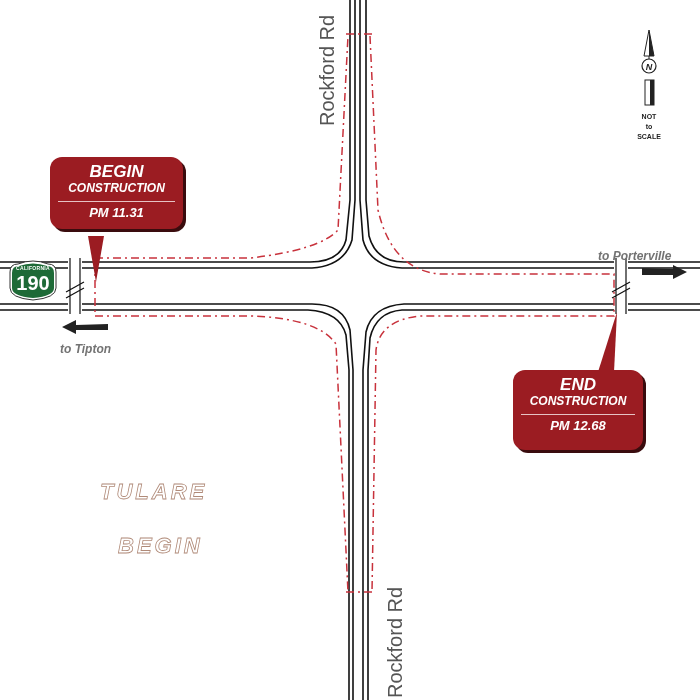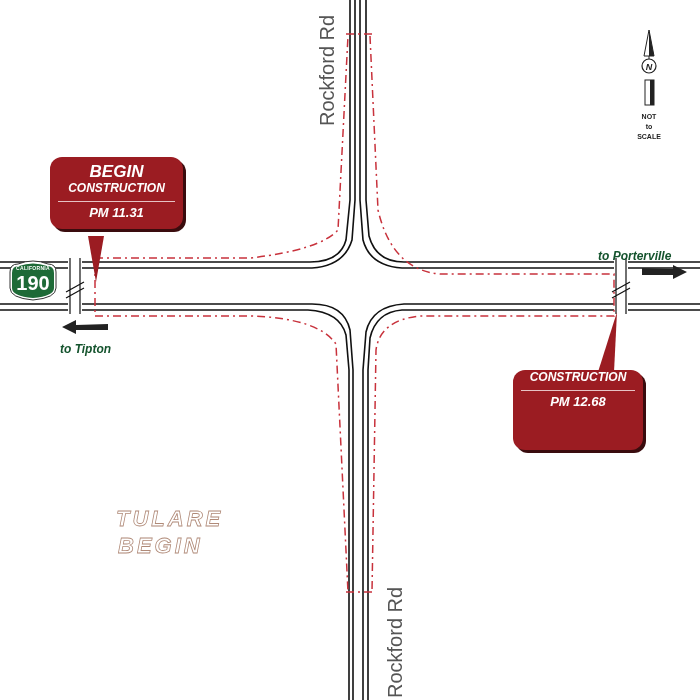--- a/index.html
+++ b/index.html
@@ -5,39 +5,39 @@
   html, body { margin: 0; padding: 0; background: #ffffff; }
   body { width: 700px; height: 700px; position: relative; overflow: hidden;
          font-family: "Liberation Sans", sans-serif; }
   #map { position: absolute; left: 0; top: 0; width: 700px; height: 700px; }
   .lbl { position: absolute; white-space: nowrap; }
   .road-label { font-family: "Liberation Sans", sans-serif; font-size: 20px; color: #555; }
   .road-label-n { left: 328px; top: 80px; transform-origin: left top;
                   transform: translate(-12px, 46px) rotate(-90deg); }
   .road-label-s { left: 390px; top: 620px; transform-origin: left top;
                   transform: translate(-6px, 78px) rotate(-90deg); }
-  .dest { font-style: italic; font-weight: bold; font-size: 12px; color: #14532d;
+  .dest { font-style: italic; font-weight: bold; font-size: 12px; color: #737373;
           font-family: "Liberation Sans", sans-serif; }
   .dest-tipton { left: 60px; top: 342px; font-style: italic; }
   .dest-porterville { left: 598px; top: 249px; }
   .callout { position: absolute; background: #9b1c22; color: #fff;
              border-radius: 12px; box-shadow: 3px 3px 0 #3a0c0e;
              text-align: center; font-style: italic; font-weight: bold;
              font-family: "Liberation Sans", sans-serif; }
   .callout .t1 { font-size: 17px; line-height: 18px; margin-top: 6px; }
   .callout .t2 { font-size: 12px; line-height: 15px; }
   .callout .rule { height: 1px; background: #e7c2c4; margin: 5px 8px 4px 8px; }
   .callout .t3 { font-size: 13px; line-height: 14px; }
   .callout-begin { left: 50px; top: 157px; width: 133px; height: 72px; }
   .callout-end { left: 513px; top: 370px; width: 130px; height: 80px; }
   .county { position: absolute; font-family: "Liberation Sans", sans-serif;
             font-weight: bold; font-style: italic; font-size: 22px;
             letter-spacing: 3px; color: #fff;
             -webkit-text-stroke: 0.8px #b08a78; }
-  .county-1 { left: 100px; top: 506px; margin-left: 16px; }
+  .county-1 { left: 100px; top: 479px; }
   .county-2 { left: 118px; top: 533px; }
   .north-text { position: absolute; left: 632px; top: 112px; width: 34px;
                 text-align: center; font-size: 7px; line-height: 10px;
                 font-weight: bold; color: #222; }
   .shield { position: absolute; left: 7px; top: 262px; width: 52px; height: 40px; }
   .shield-top { position: absolute; left: 0; top: 3px; width: 52px; text-align: center;
                 font-size: 5px; font-weight: bold; color: #fff; letter-spacing: 0.3px; }
   .shield-num { position: absolute; left: 0; top: 10px; width: 52px; text-align: center;
                 font-size: 20px; font-weight: bold; color: #fff; }
 </style>
@@ -112,20 +112,21 @@
 <div class="lbl dest dest-porterville">to Porterville</div>
 
 <div class="callout callout-begin">
   <div class="t1">BEGIN</div>
   <div class="t2">CONSTRUCTION</div>
   <div class="rule"></div>
   <div class="t3">PM 11.31</div>
 </div>
 
 <div class="callout callout-end">
+  <div class="t1">END</div>
   <div class="t2">CONSTRUCTION</div>
   <div class="rule"></div>
   <div class="t3">PM 12.68</div>
 </div>
 
 <div class="county county-1">TULARE</div>
 <div class="county county-2">BEGIN</div>
 
 <div class="north-text">
   <div>NOT</div>

